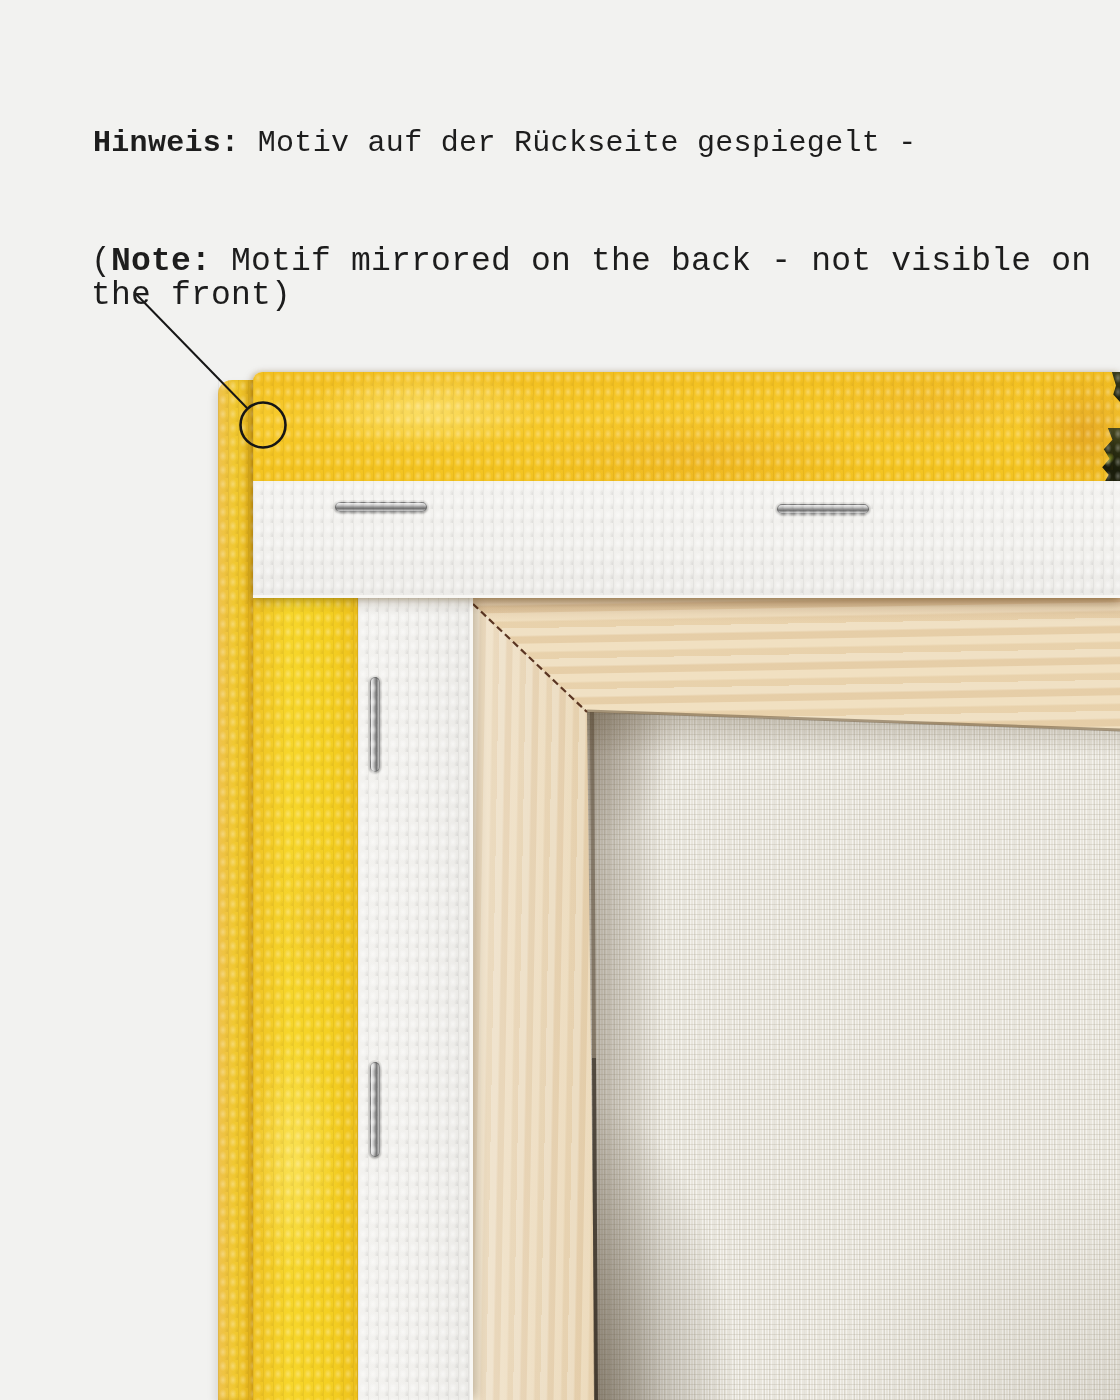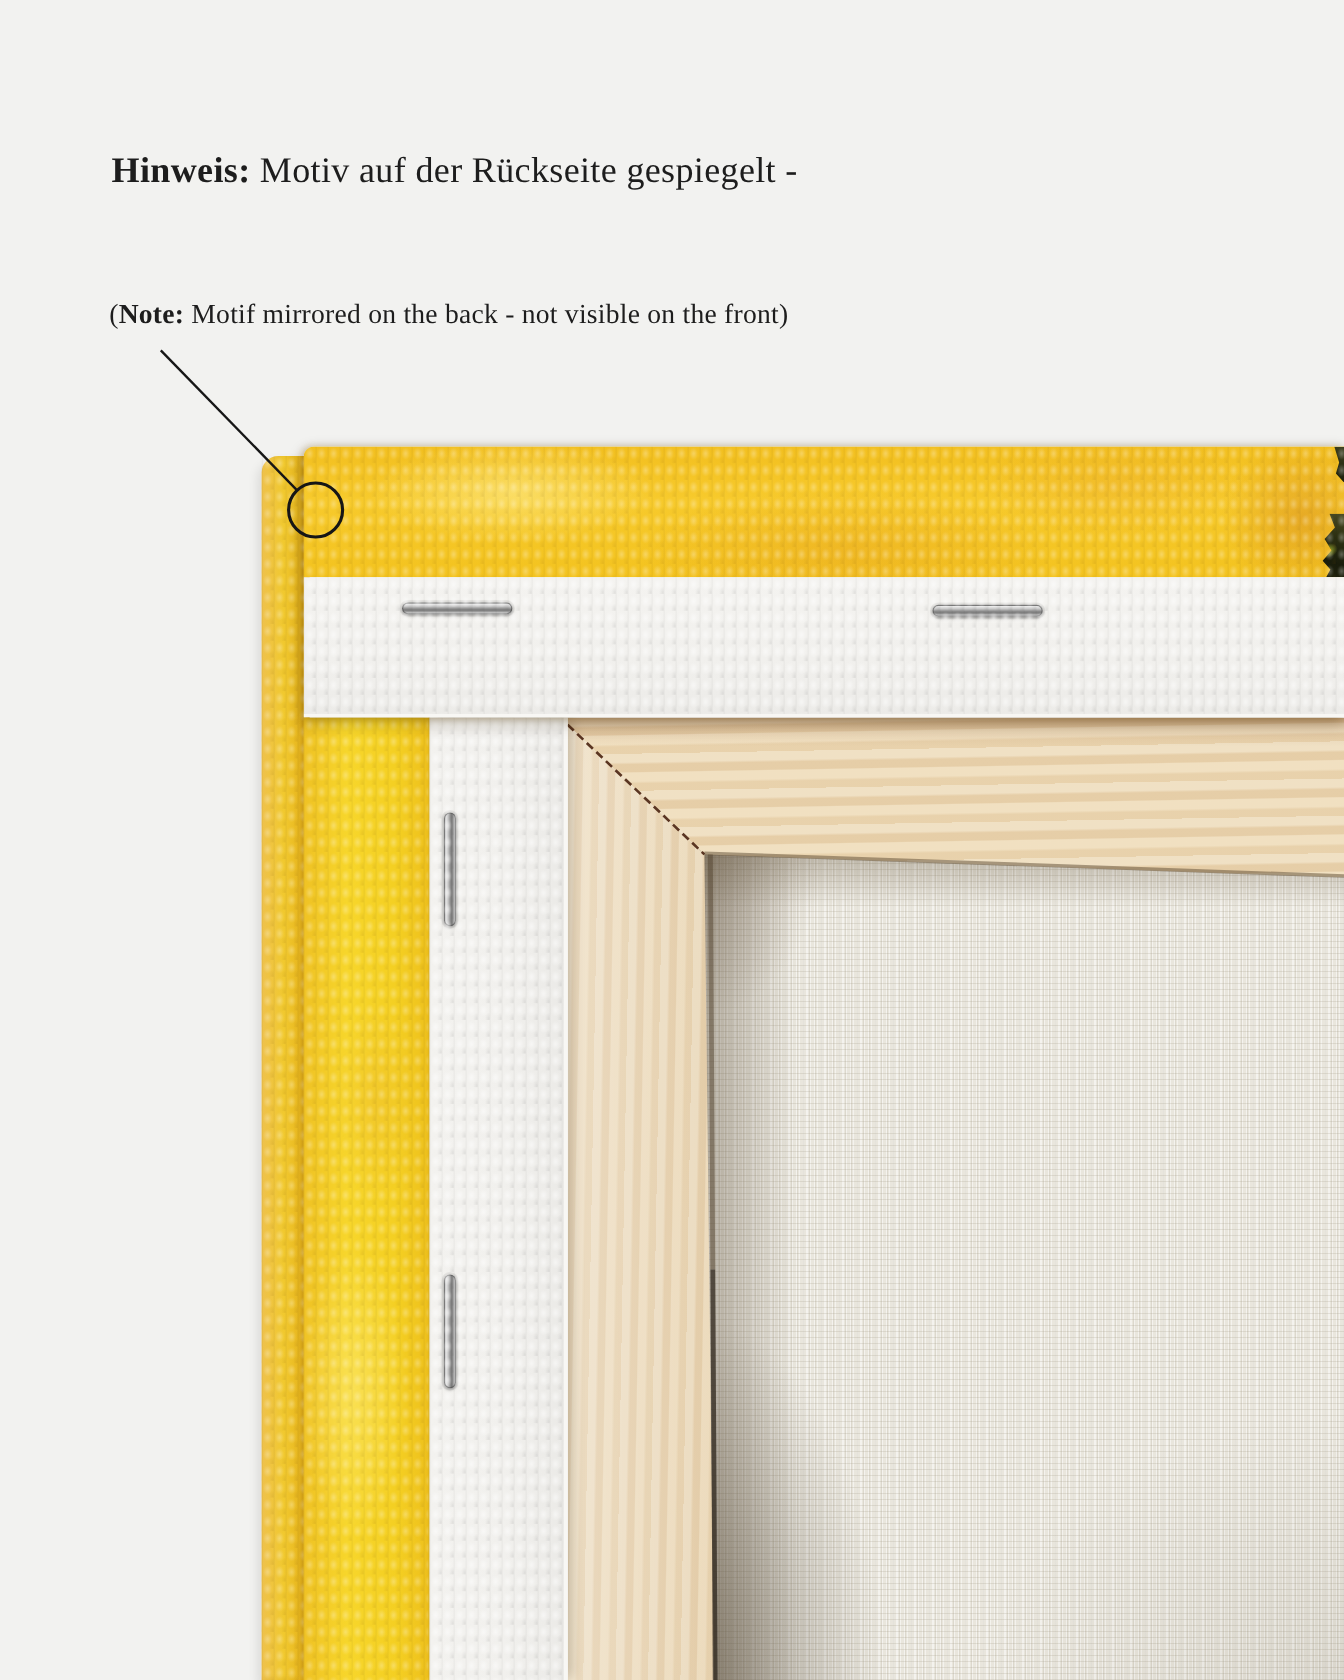--- a/index.html
+++ b/index.html
@@ -3,29 +3,29 @@
 <meta charset="utf-8">
 <style>
   :root{
     --bg:#f2f2f0; --text:#1d1d1d;
     --yellow:#f5c526; --yellow-light:#f7d62b; --yellow-deep:#eab71e;
     --canvas-white:#f2f1ee; --wood-light:#ecd8b4; --wood-mid:#e4cda6;
     --backing:#e9e6dd; --staple:#9a9a9a; --motif-dark:#23260f; --line:#161616;
   }
   html,body{margin:0;padding:0;background:var(--bg);}
   .stage{position:relative;width:1120px;height:1400px;background:var(--bg);overflow:hidden;
-         font-family:Liberation Serif, serif;}
+         font-family:Liberation Mono, monospace;}
   *,*::before,*::after{box-sizing:border-box;}
 
   
   .note-de{position:absolute;left:93px;top:125px;z-index:11;color:var(--text);
     font-size:30px;line-height:36px;letter-spacing:.3px;font-weight:400;white-space:pre-wrap;}
   .note-de b{font-weight:700;}
   .note-en{position:absolute;left:91px;top:245px;z-index:11;color:var(--text);
-    font-size:23px;line-height:34px;letter-spacing:.2px;font-weight:400;white-space:pre-wrap;}
+    font-size:33px;line-height:34px;letter-spacing:.2px;font-weight:400;white-space:pre-wrap;}
   .note-en b{font-weight:700;}
 
   
   .annotation{position:absolute;left:0;top:0;z-index:10;pointer-events:none;}
 
   
   .bump-y, .bump-w{position:relative;}
   .bump-y::after,.bump-w::after{content:"";position:absolute;inset:0;pointer-events:none;
     background-image:
       radial-gradient(5px 7px at 5px 6px, rgba(255,255,255,.30), rgba(255,255,255,0) 75%),

